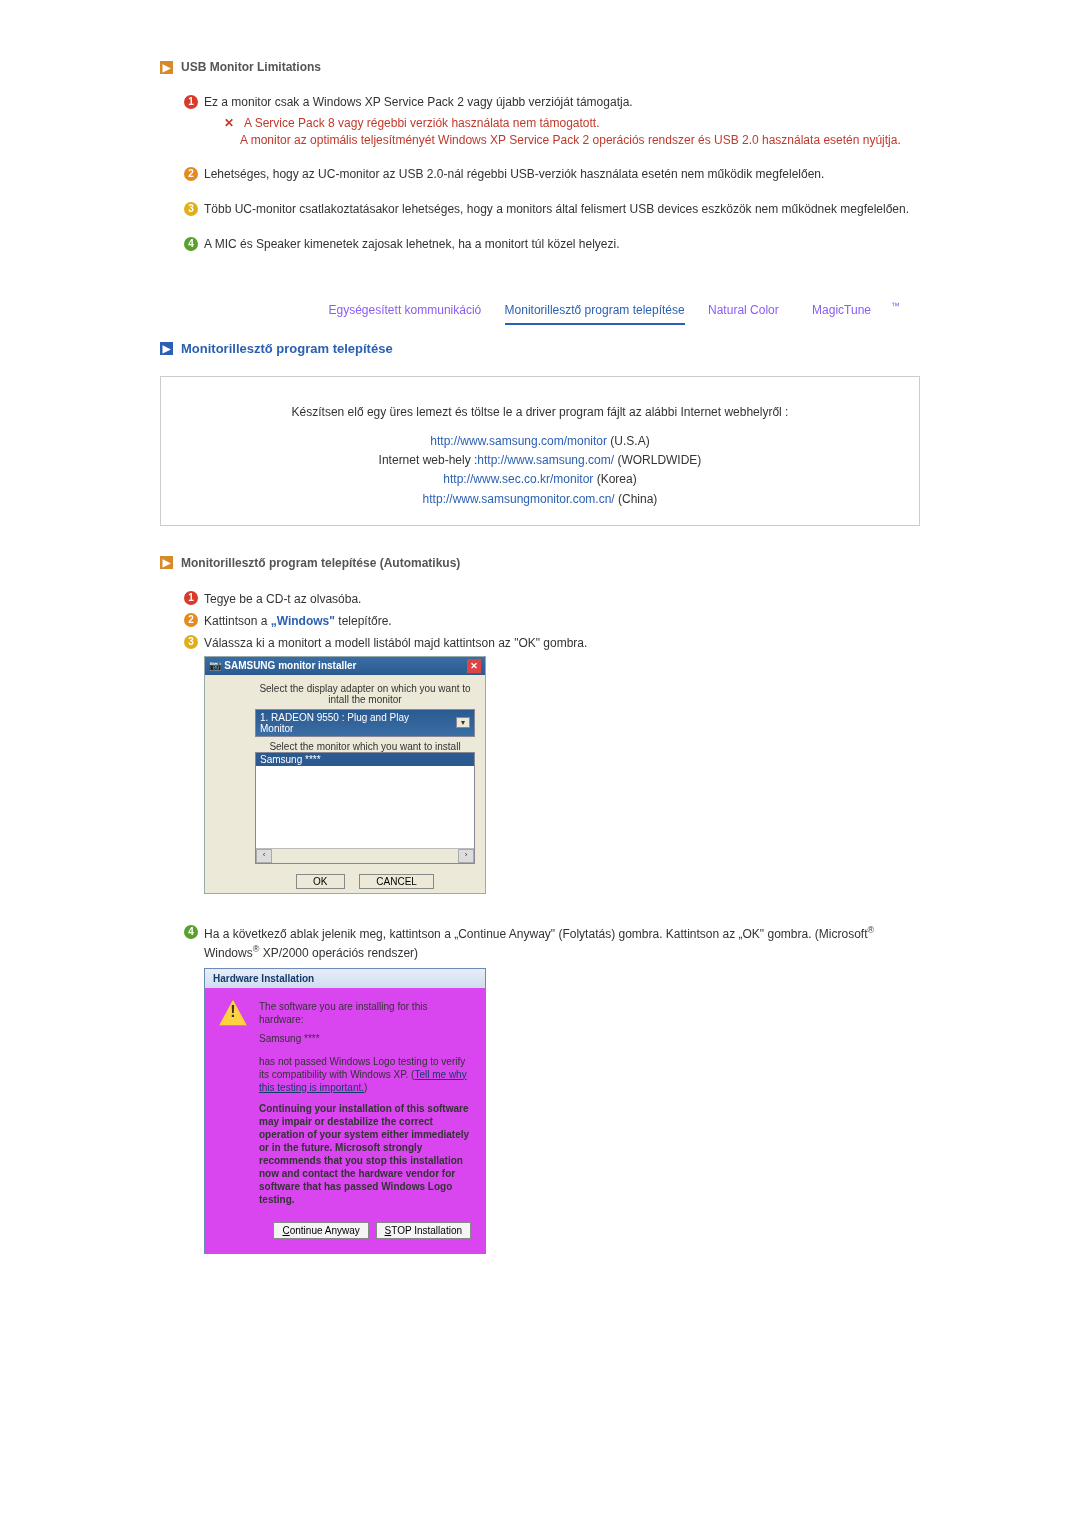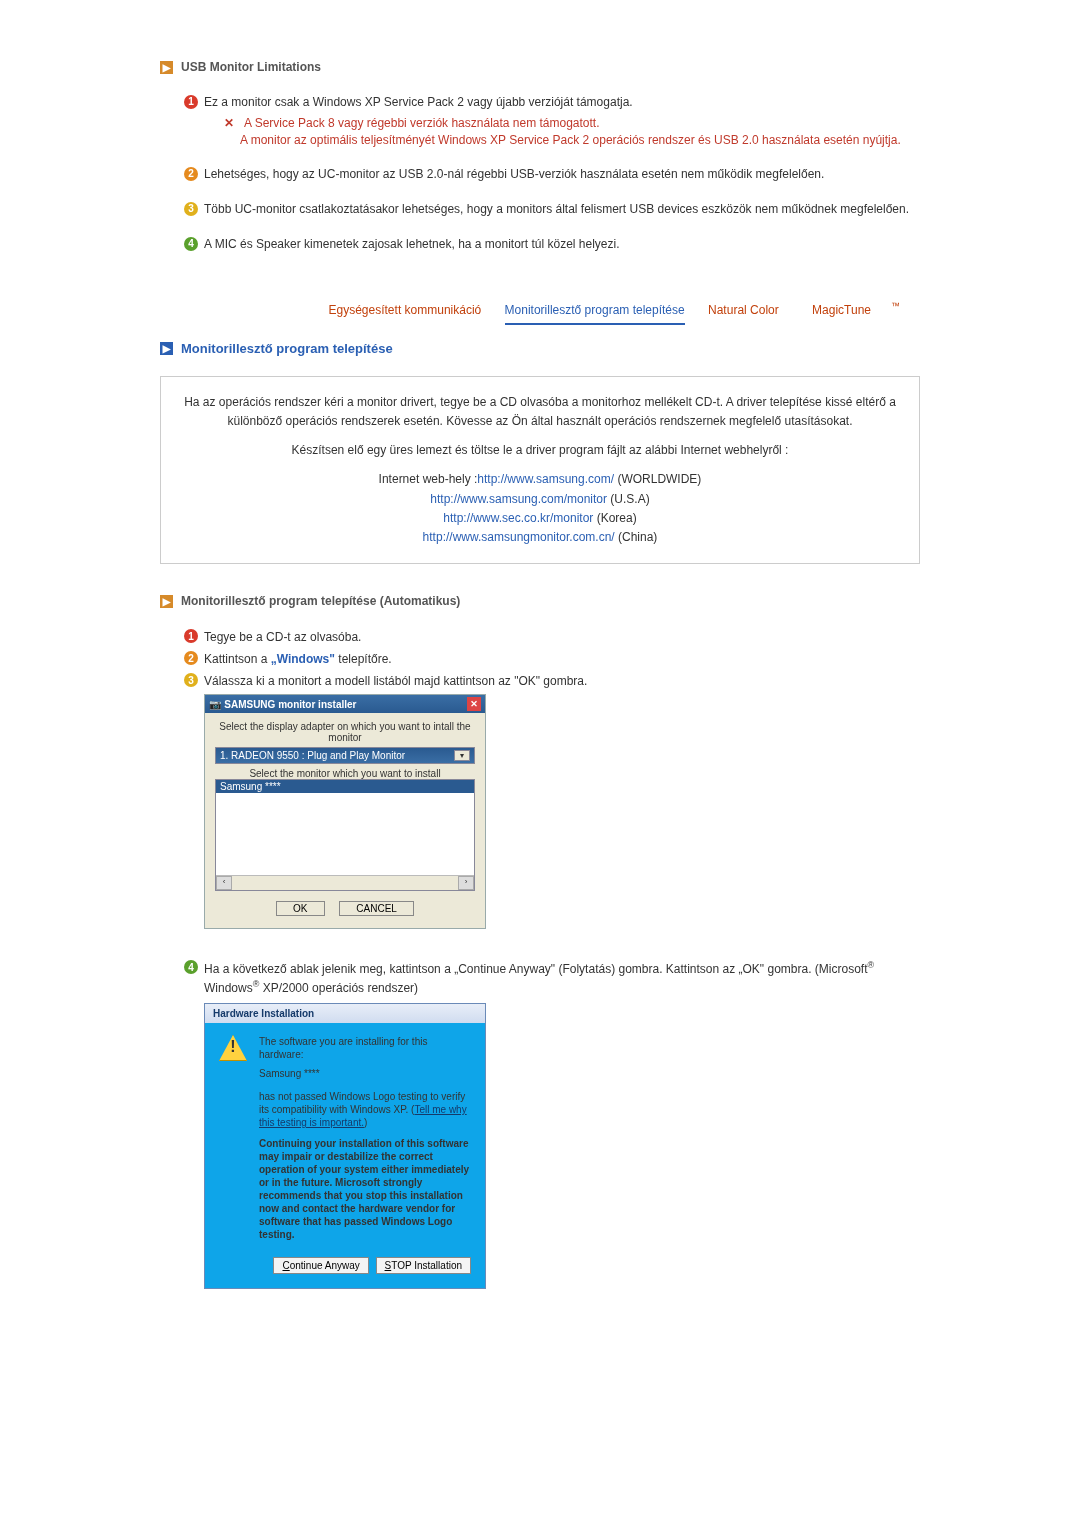--- a/index.html
+++ b/index.html
@@ -86,21 +86,21 @@
     margin-top: 4px;
   }
   .tab-row {
     text-align: right;
     font-size: 12px;
     color: #444;
     margin: 12px 0 24px 0;
   }
   .tab-row span {
     margin: 0 10px;
-    color: #c2410c;
+    color: #8b5cf6;
   }
   .tab-row .active {
     color: #2a5fb3;
     border-bottom: 2px solid #2a5fb3;
     padding-bottom: 6px;
   }
   .tm { font-size: 9px; vertical-align: super; }
   .box {
     border: 1px solid #ccc;
     padding: 16px 20px;
@@ -139,21 +139,21 @@
   }
   .close-x {
     background: #d44;
     color: #fff;
     width: 14px;
     height: 14px;
     font-size: 9px;
     text-align: center;
     line-height: 14px;
   }
-  .dlg1-body { padding: 8px 10px 12px 10px; text-align: center; }
+  .dlg1-body { padding: 8px 10px 4px 10px; text-align: center; margin-left: 40px; }
   .dlg1-combo {
     background: linear-gradient(#2a5a90, #3a6ea5);
     color: #fff;
     text-align: left;
     padding: 2px 4px;
     margin: 4px 0;
     border: 1px solid #889;
     display: flex;
     justify-content: space-between;
     align-items: center;
@@ -206,21 +206,21 @@
     border: 1px solid #888;
   }
 
   
   .dlg2 {
     width: 280px;
     border: 1px solid #6a8ab8;
     margin-left: 44px;
     margin-top: 6px;
     font-size: 10px;
-    background: #0ea5e9;
+    background: #d946ef;
   }
   .dlg2-title {
     background: linear-gradient(#e8eef8, #d0dcf0);
     color: #153a6a;
     font-weight: bold;
     padding: 4px 8px;
   }
   .dlg2-body {
     display: flex;
     padding: 12px 14px 16px 14px;
@@ -299,28 +299,27 @@
     <span>Natural Color</span>
     <span><span>MagicTune</span><span class="tm">™</span></span>
   </div>
 
   <div class="sec-header blue">
     <span class="arrow-box blue">▶</span>
     <span>Monitorillesztő program telepítése</span>
   </div>
 
   <div class="box">
-    <div>Ha az operációs rendszer kéri a monitor drivert, tegye be a CD olvasóba a monitorhoz mellékelt CD-t. A driver telepítése kissé eltérő a különböző operációs rendszerek esetén. Kövesse az Ön által használt operációs rendszernek megfelelő utasításokat.</div>
     <div style="height:10px;"></div>
     <div>Készítsen elő egy üres lemezt és töltse le a driver program fájlt az alábbi Internet webhelyről :</div>
     <div style="height:10px;"></div>
+    <div><a class="link">http://www.samsung.com/monitor</a><span> (U.S.A)</span></div>
     <div>
       <span>Internet web-hely :</span><a class="link">http://www.samsung.com/</a><span> (WORLDWIDE)</span>
     </div>
-    <div><a class="link">http://www.samsung.com/monitor</a><span> (U.S.A)</span></div>
     <div><a class="link">http://www.sec.co.kr/monitor</a><span> (Korea)</span></div>
     <div><a class="link">http://www.samsungmonitor.com.cn/</a><span> (China)</span></div>
   </div>
 
   <div class="sec-header">
     <span class="arrow-box">▶</span>
     <span>Monitorillesztő program telepítése (Automatikus)</span>
   </div>
 
   <div class="auto-list">

